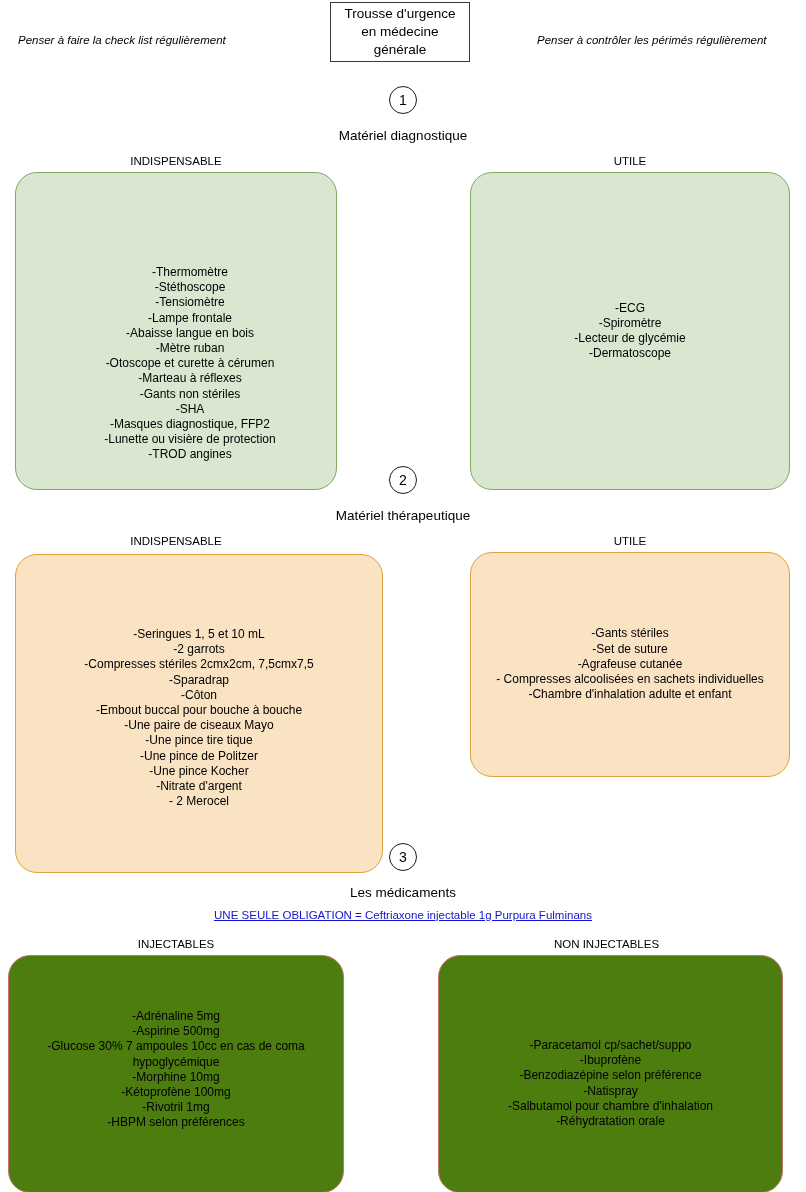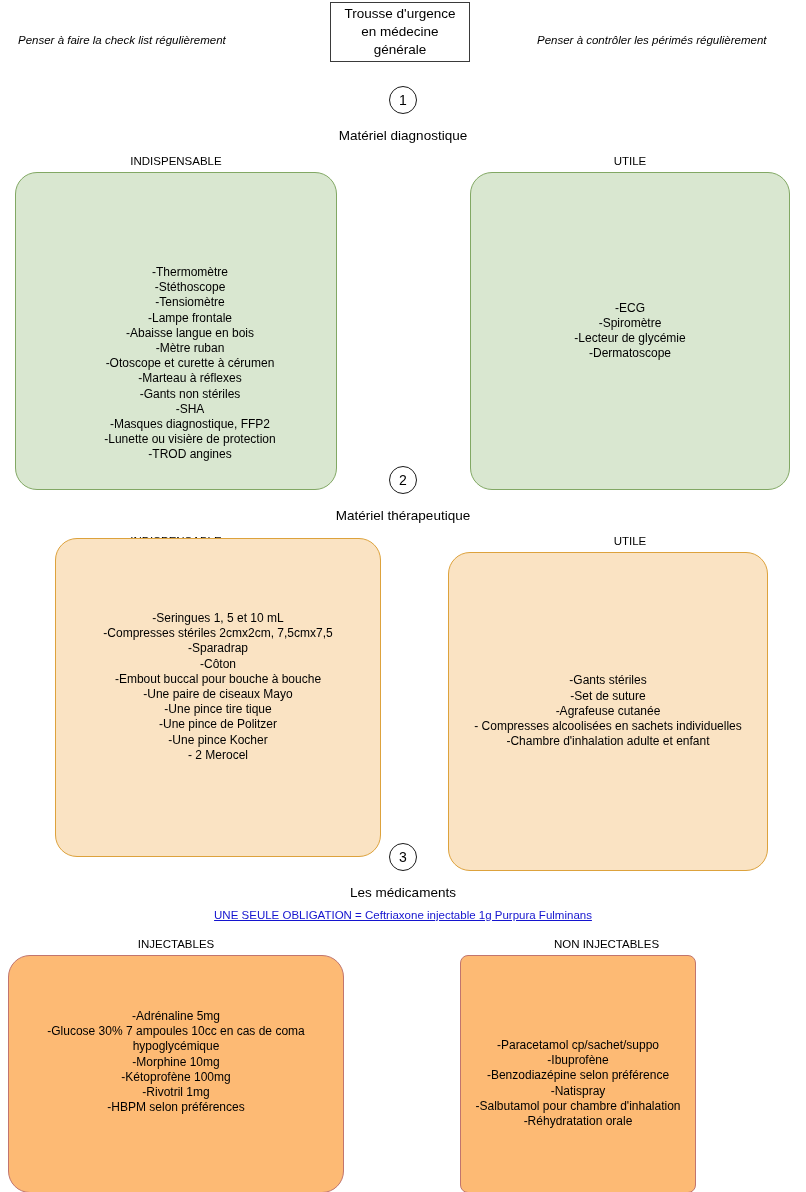--- a/index.html
+++ b/index.html
@@ -103,50 +103,50 @@
     position: absolute;
     border-radius: 22px;
     border-width: 1.2px;
     border-style: solid;
     display: flex;
     align-items: center;
     justify-content: center;
   }
   .box-green  { background: #d9e7d0; border-color: #82a864; }
   .box-orange { background: #fae3c3; border-color: #dda23c; }
-  .box-pink   { background: #fdba74; border-color: #c1756e; }
+  .box-pink   { background: #4d7c0f; border-color: #c1756e; }
 
   .box-list {
     width: 100%;
     padding: 0 8px;
     text-align: center;
     font-size: 12px;
     line-height: 15.2px;
   }
   .box-list div { white-space: normal; }
 
   
   .s1-label-left  { left: 15px;  top: 69px; width: 322px; }
   .s1-label-right { left: 470px; top: 69px; width: 320px; }
   .s1-box-left  { left: 15px;  top: 86px;  width: 322px; height: 318px; }
   .s1-box-right { left: 470px; top: 86px;  width: 320px; height: 318px; }
   .s1-box-left .box-list { align-self: flex-start; margin-top: 92px; padding-left: 36px; }
 
   
   .s2-label-left  { left: 15px;  top: 69px; width: 322px; }
   .s2-label-right { left: 470px; top: 69px; width: 320px; }
-  .s2-box-left  { left: 15px;  top: 72px; width: 326px; height: 319px; margin-left: 40px; }
-  .s2-box-right { left: 448px; top: 86px; width: 320px; height: 319px; }
+  .s2-box-left  { left: 15px;  top: 88px; width: 368px; height: 319px; }
+  .s2-box-right { left: 470px; top: 86px; width: 320px; height: 225px; }
   .s2-box-left .box-list { align-self: flex-start; margin-top: 72px; }
 
   
   .s3-label-left  { left: 8px;   top: 95px; width: 336px; }
   .s3-label-right { left: 460px; top: 95px; width: 293px; }
   .s3-box-left  { left: 8px;   top: 112px; width: 336px; height: 238px; }
-  .s3-box-right { left: 460px; top: 112px; width: 236px; height: 238px; border-radius: 8px; }
+  .s3-box-right { left: 438px; top: 112px; width: 345px; height: 238px; }
   .s3-box-left .box-list  { align-self: flex-start; margin-top: 53px; }
   .s3-box-right .box-list { align-self: flex-start; margin-top: 82px; }
 </style>
 </head>
 <body>
 
 <div class="title-box">
   <div>
     <div>Trousse d'urgence</div>
     <div>en médecine</div>
@@ -195,28 +195,30 @@
 <div class="section section-2">
   <div class="step-circle">2</div>
   <div class="section-title">Matériel thérapeutique</div>
 
   <div class="col-label s2-label-left">INDISPENSABLE</div>
   <div class="col-label s2-label-right">UTILE</div>
 
   <div class="box box-orange s2-box-left">
     <div class="box-list">
       <div>-Seringues 1, 5 et 10 mL</div>
+      <div>-2 garrots</div>
       <div>-Compresses stériles 2cmx2cm, 7,5cmx7,5</div>
       <div>-Sparadrap</div>
       <div>-Côton</div>
       <div>-Embout buccal pour bouche à bouche</div>
       <div>-Une paire de ciseaux Mayo</div>
       <div>-Une pince tire tique</div>
       <div>-Une pince de Politzer</div>
       <div>-Une pince Kocher</div>
+      <div>-Nitrate d'argent</div>
       <div>- 2 Merocel</div>
     </div>
   </div>
 
   <div class="box box-orange s2-box-right">
     <div class="box-list">
       <div>-Gants stériles</div>
       <div>-Set de suture</div>
       <div>-Agrafeuse cutanée</div>
       <div>- Compresses alcoolisées en sachets individuelles</div>
@@ -232,20 +234,21 @@
   <div class="obligation">
     <span>UNE SEULE OBLIGATION = Ceftriaxone injectable 1g Purpura Fulminans</span>
   </div>
 
   <div class="col-label s3-label-left">INJECTABLES</div>
   <div class="col-label s3-label-right">NON INJECTABLES</div>
 
   <div class="box box-pink s3-box-left">
     <div class="box-list">
       <div>-Adrénaline 5mg</div>
+      <div>-Aspirine 500mg</div>
       <div>-Glucose 30% 7 ampoules 10cc en cas de coma hypoglycémique</div>
       <div>-Morphine 10mg</div>
       <div>-Kétoprofène 100mg</div>
       <div>-Rivotril 1mg</div>
       <div>-HBPM selon préférences</div>
     </div>
   </div>
 
   <div class="box box-pink s3-box-right">
     <div class="box-list">

